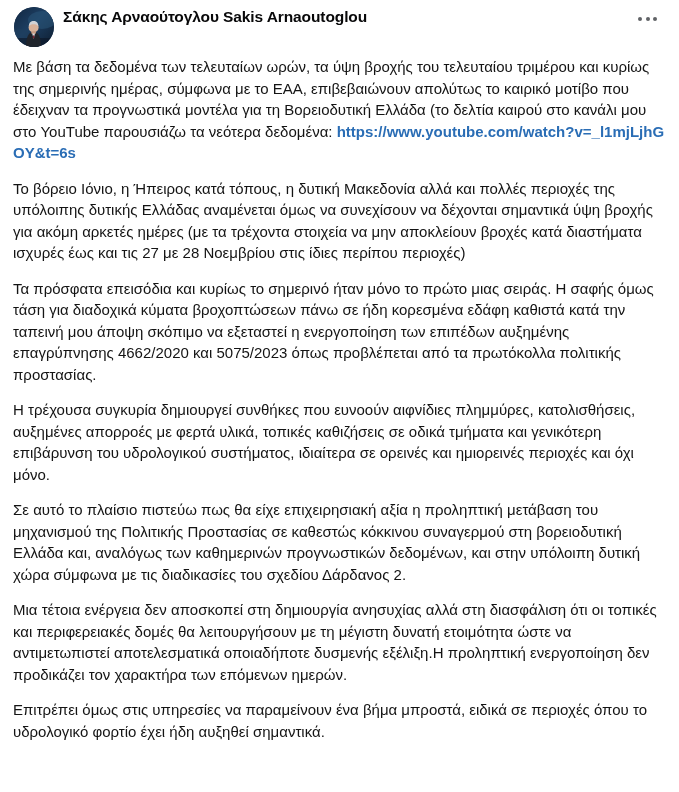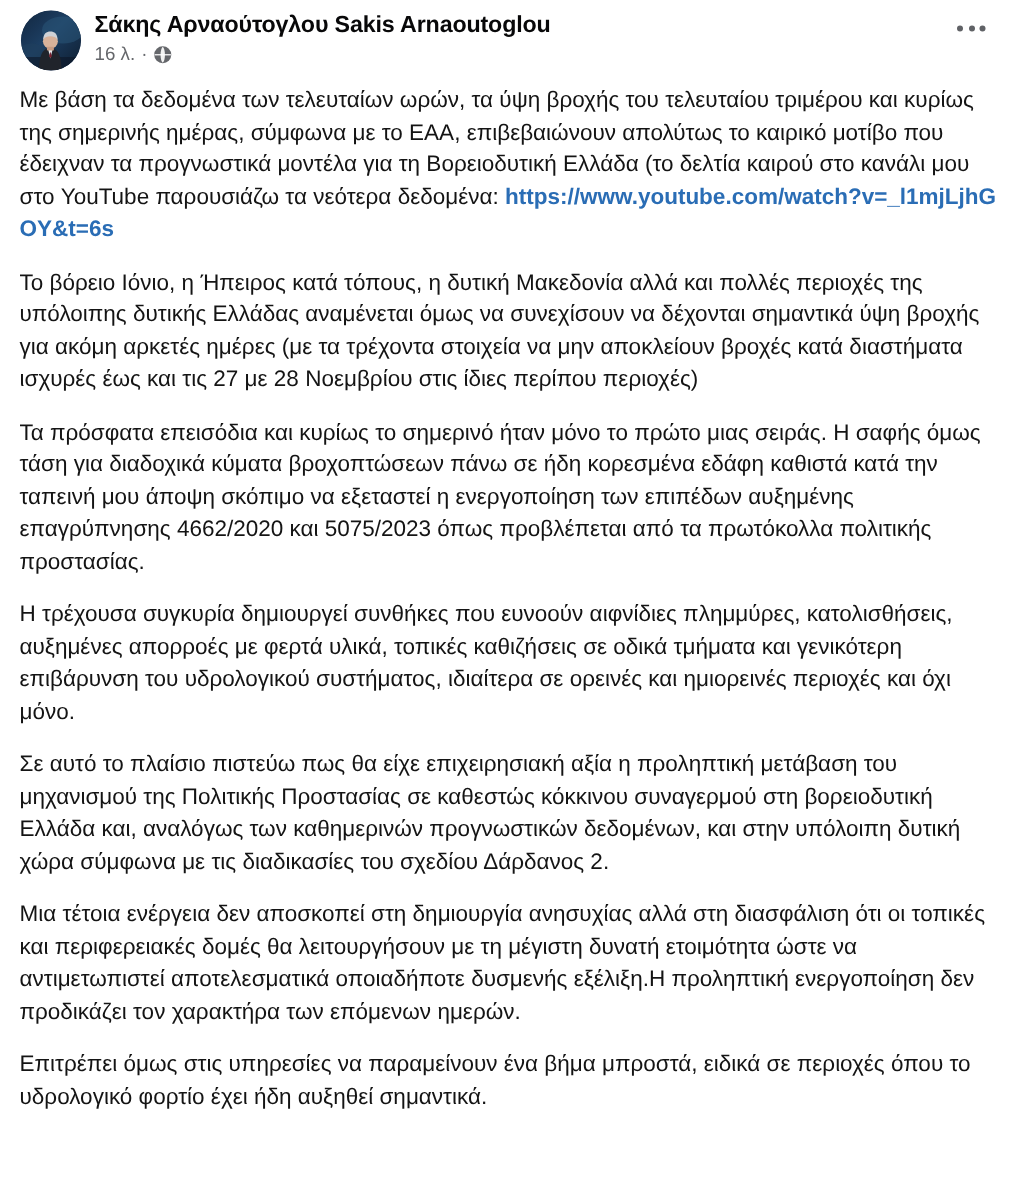--- a/index.html
+++ b/index.html
@@ -151,32 +151,20 @@
           <path d="M19.6 27.5 L18.6 30.5 L19.6 31.6 L20.6 30.5 Z" fill="#7a2230"></path>
           <circle cx="19.6" cy="20.5" r="5" fill="#d8b29a"></circle>
           <path d="M14.8 19.6 C14.8 15.4 17 14 19.6 14 C22.2 14 24.4 15.4 24.4 19.6 C23.4 17.6 21.8 17.2 19.6 17.2 C17.4 17.2 15.8 17.6 14.8 19.6 Z" fill="#cfd2d6"></path>
           <rect x="17.3" y="24.2" width="4.6" height="2.4" fill="#c79b82"></rect>
         </g>
       </svg>
     </div>
 
     <div class="header-text">
       <div class="author-name">Σάκης Αρναούτογλου Sakis Arnaoutoglou</div>
-      <div class="meta-row">
-        <span class="meta-time">16 λ.</span>
-        <span class="meta-dot">·</span>
-        <span class="globe-icon">
-          <svg width="13" height="13" viewBox="0 0 16 16" aria-hidden="true">
-            <circle cx="8" cy="8" r="7" fill="#65676b"></circle>
-            <path d="M8 1.4 C5.6 3.4 5.6 12.6 8 14.6 C10.4 12.6 10.4 3.4 8 1.4 Z" fill="#ffffff" opacity="0.92"></path>
-            <path d="M1.3 8 h13.4" stroke="#ffffff" stroke-width="1.1" opacity="0.92"></path>
-            <circle cx="8" cy="8" r="7" fill="none" stroke="#ffffff" stroke-width="0"></circle>
-          </svg>
-        </span>
-      </div>
     </div>
 
     <div class="menu-dots">
       <span></span>
       <span></span>
       <span></span>
     </div>
   </div>
 
   <div class="post-body">

